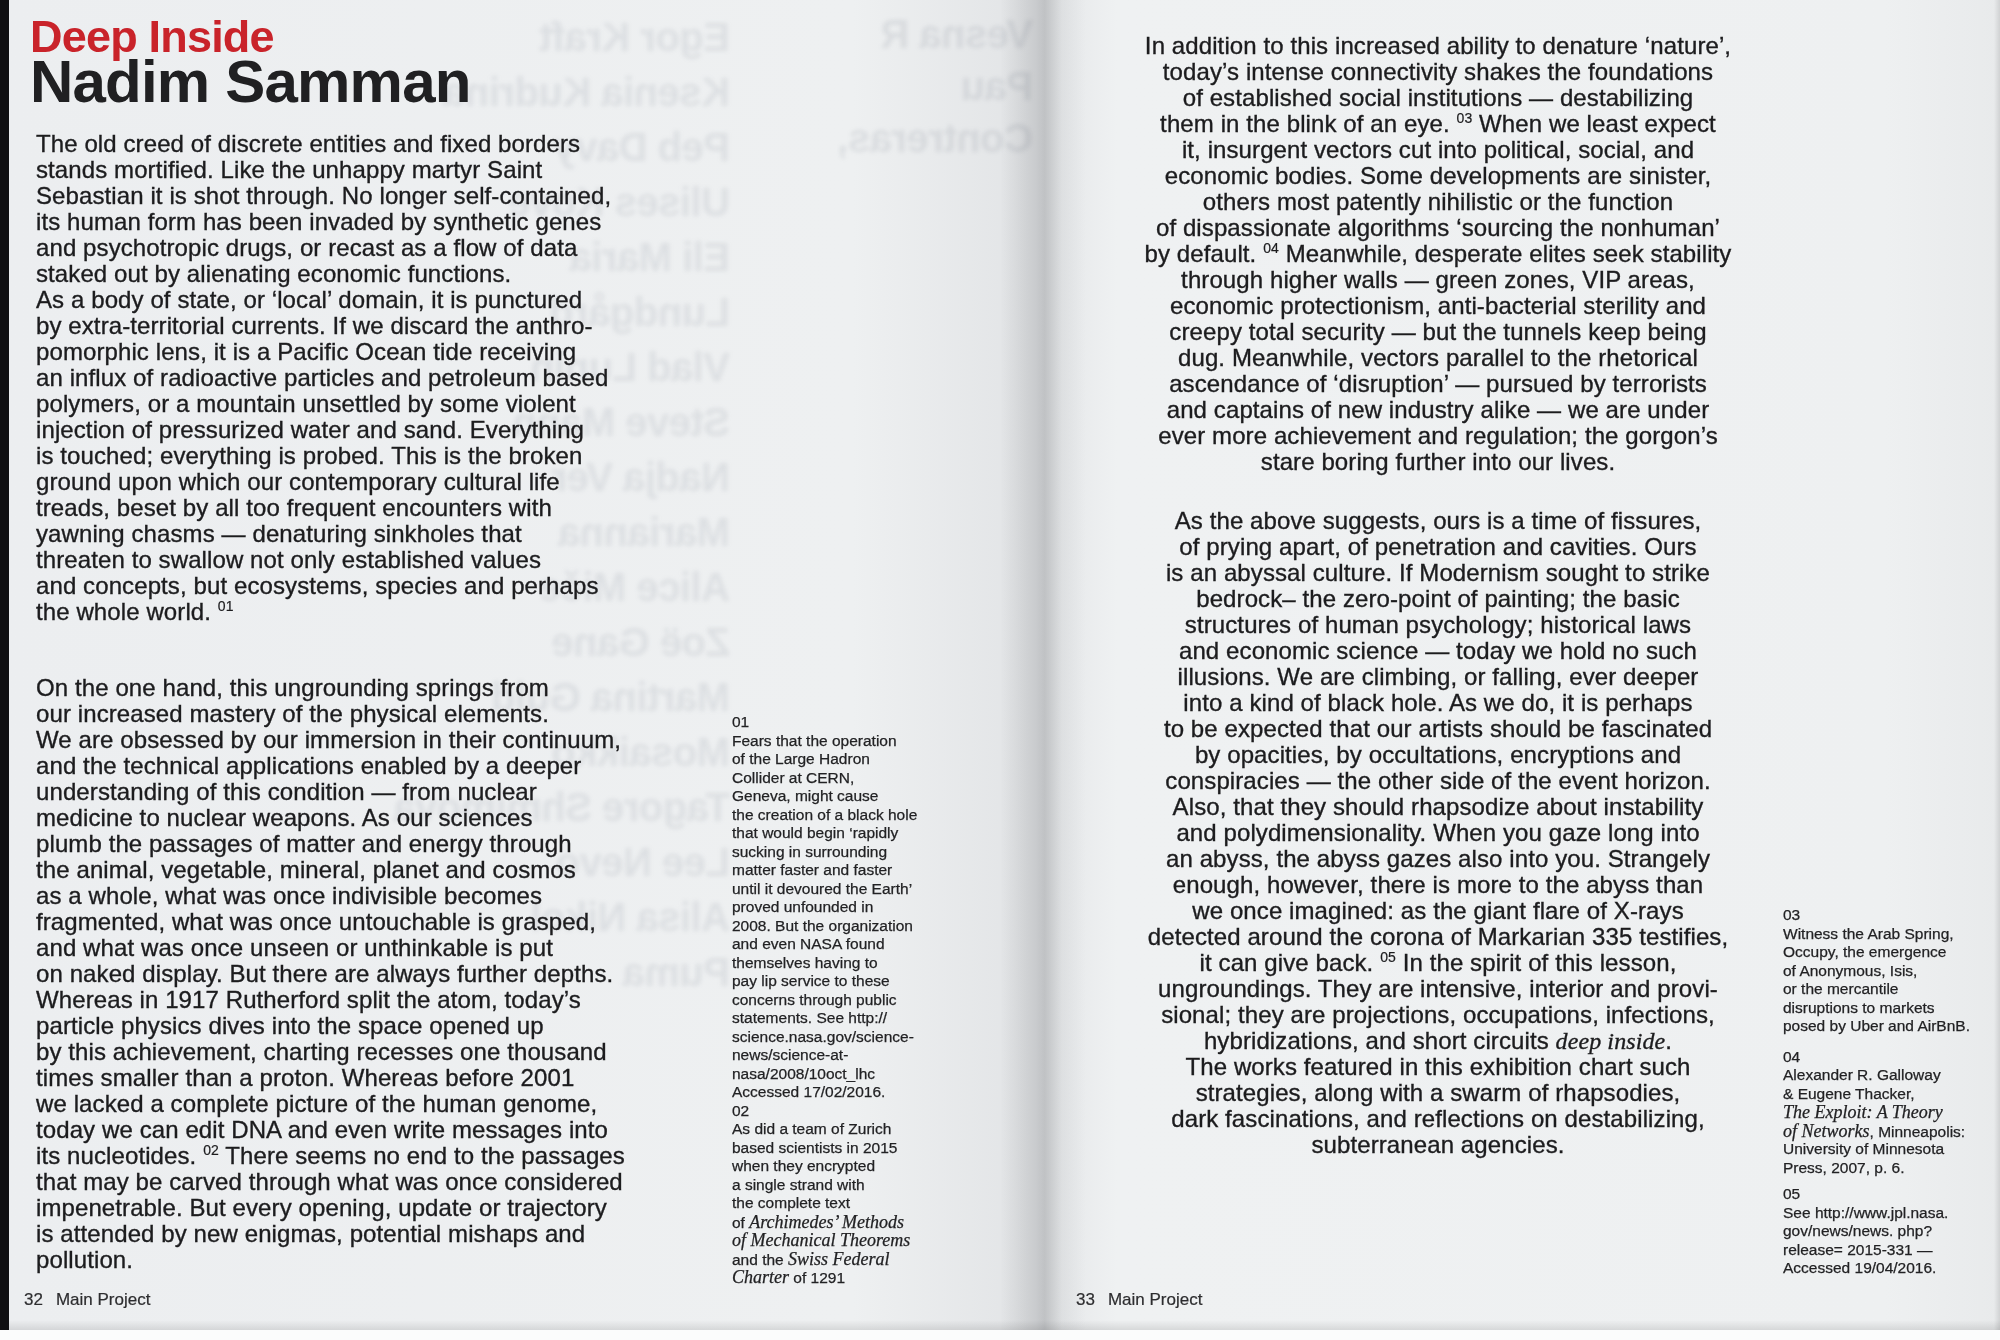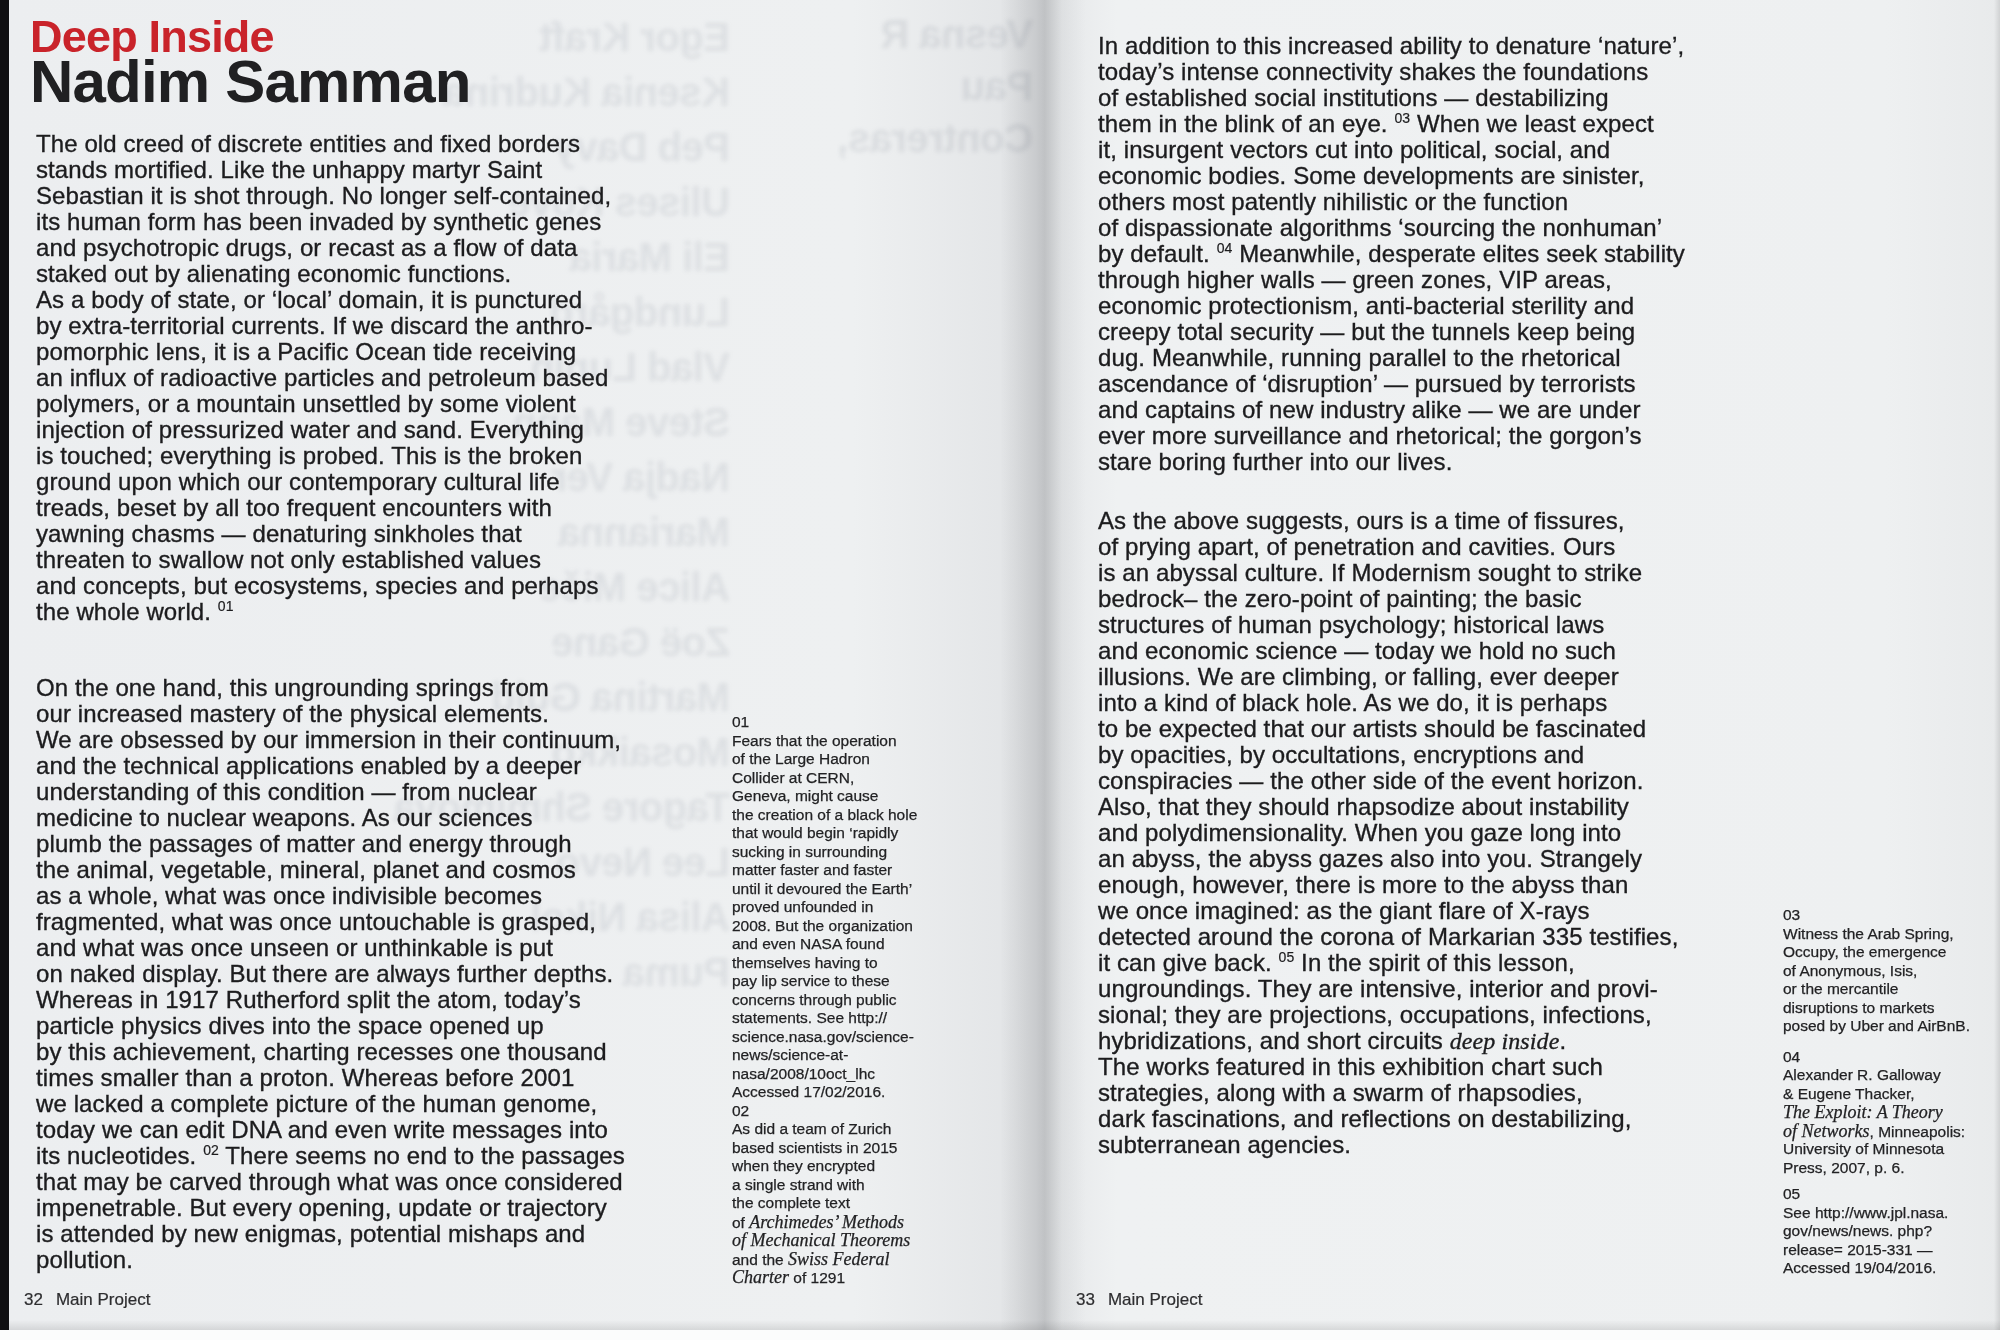--- a/index.html
+++ b/index.html
@@ -18,21 +18,21 @@
     background:linear-gradient(90deg,rgba(0,0,0,0) 0%,rgba(0,0,0,0.10) 100%);}
 
   header.masthead{position:absolute;left:30px;top:14px;line-height:45px;letter-spacing:-0.8px;z-index:2;}
   .title{margin:0;font-size:45px;font-weight:700;}
   .author{margin:0;font-size:60px;font-weight:700;}
 
   .body-col{position:absolute;z-index:2;}
   .body-col .tline{white-space:nowrap;height:26px;line-height:26px;font-size:24px;font-weight:500;
     letter-spacing:0.1px;-webkit-text-stroke:0.35px currentColor;}
   .left-body{left:36px;top:131px;width:700px;}
-  .right-body{left:1098px;top:33px;width:680px;}
+  .right-body{left:1098px;top:33px;width:680px;text-align:center;}
   .para.gap-lg{margin-bottom:50px;}
   .para.gap-md{margin-bottom:33px;}
 
   sup.fnref{font-size:14px;line-height:0;vertical-align:baseline;position:relative;top:-9px;
     -webkit-text-stroke:0.2px currentColor;}
   em.ital{font-family:"Liberation Serif",serif;font-style:italic;font-weight:500;}
 
   .fn-col{position:absolute;z-index:2;}
   .fn-col-left{left:732px;top:713px;width:240px;}
   .fn-col-right{left:1783px;top:906px;width:215px;}
@@ -200,24 +200,24 @@
         <div class="tline"><span>of established social institutions — destabilizing</span></div>
         <div class="tline"><span>them in the blink of an eye. </span><sup class="fnref">03</sup><span> When we least expect</span></div>
         <div class="tline"><span>it, insurgent vectors cut into political, social, and</span></div>
         <div class="tline"><span>economic bodies. Some developments are sinister,</span></div>
         <div class="tline"><span>others most patently nihilistic or the function</span></div>
         <div class="tline"><span>of dispassionate algorithms ‘sourcing the nonhuman’</span></div>
         <div class="tline"><span>by default. </span><sup class="fnref">04</sup><span> Meanwhile, desperate elites seek stability</span></div>
         <div class="tline"><span>through higher walls — green zones, VIP areas,</span></div>
         <div class="tline"><span>economic protectionism, anti-bacterial sterility and</span></div>
         <div class="tline"><span>creepy total security — but the tunnels keep being</span></div>
-        <div class="tline"><span>dug. Meanwhile, running parallel to the rhetorical</span></div>
+        <div class="tline"><span>dug. Meanwhile, vectors parallel to the rhetorical</span></div>
         <div class="tline"><span>ascendance of ‘disruption’ — pursued by terrorists</span></div>
         <div class="tline"><span>and captains of new industry alike — we are under</span></div>
-        <div class="tline"><span>ever more surveillance and rhetorical; the gorgon’s</span></div>
+        <div class="tline"><span>ever more achievement and regulation; the gorgon’s</span></div>
         <div class="tline"><span>stare boring further into our lives.</span></div>
       </div>
     <div class="para">
         <div class="tline"><span>As the above suggests, ours is a time of fissures,</span></div>
         <div class="tline"><span>of prying apart, of penetration and cavities. Ours</span></div>
         <div class="tline"><span>is an abyssal culture. If Modernism sought to strike</span></div>
         <div class="tline"><span>bedrock– the zero-point of painting; the basic</span></div>
         <div class="tline"><span>structures of human psychology; historical laws</span></div>
         <div class="tline"><span>and economic science — today we hold no such</span></div>
         <div class="tline"><span>illusions. We are climbing, or falling, ever deeper</span></div>

